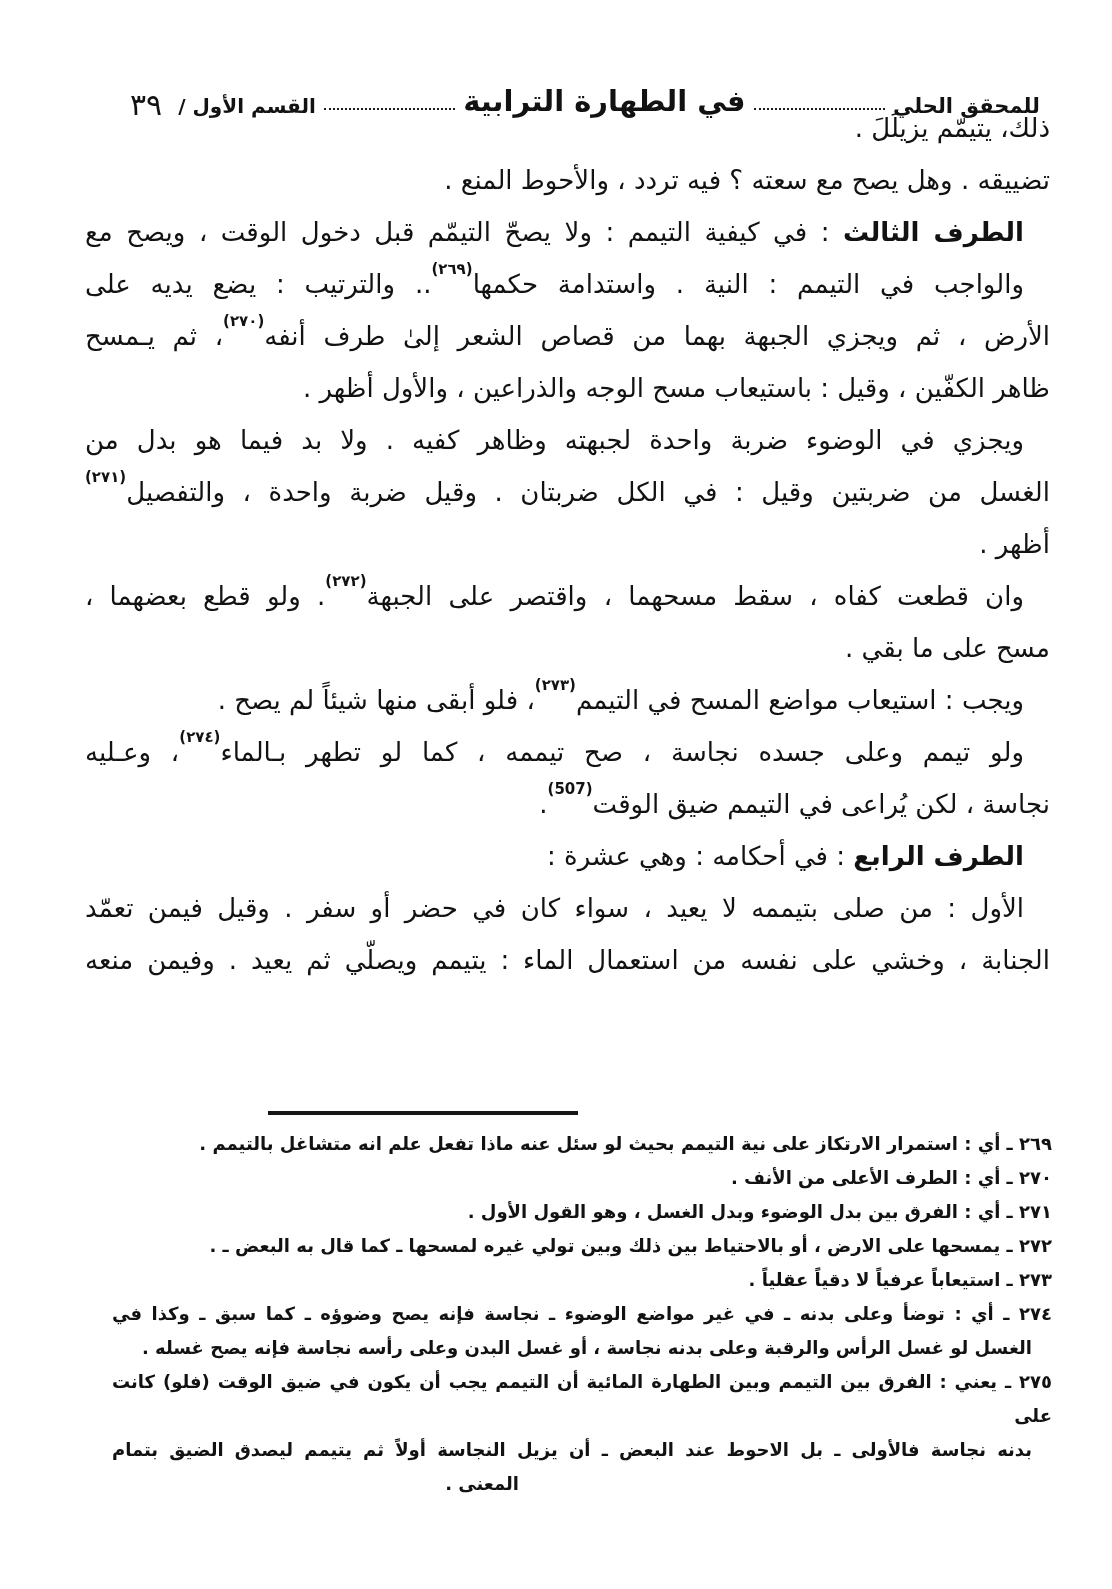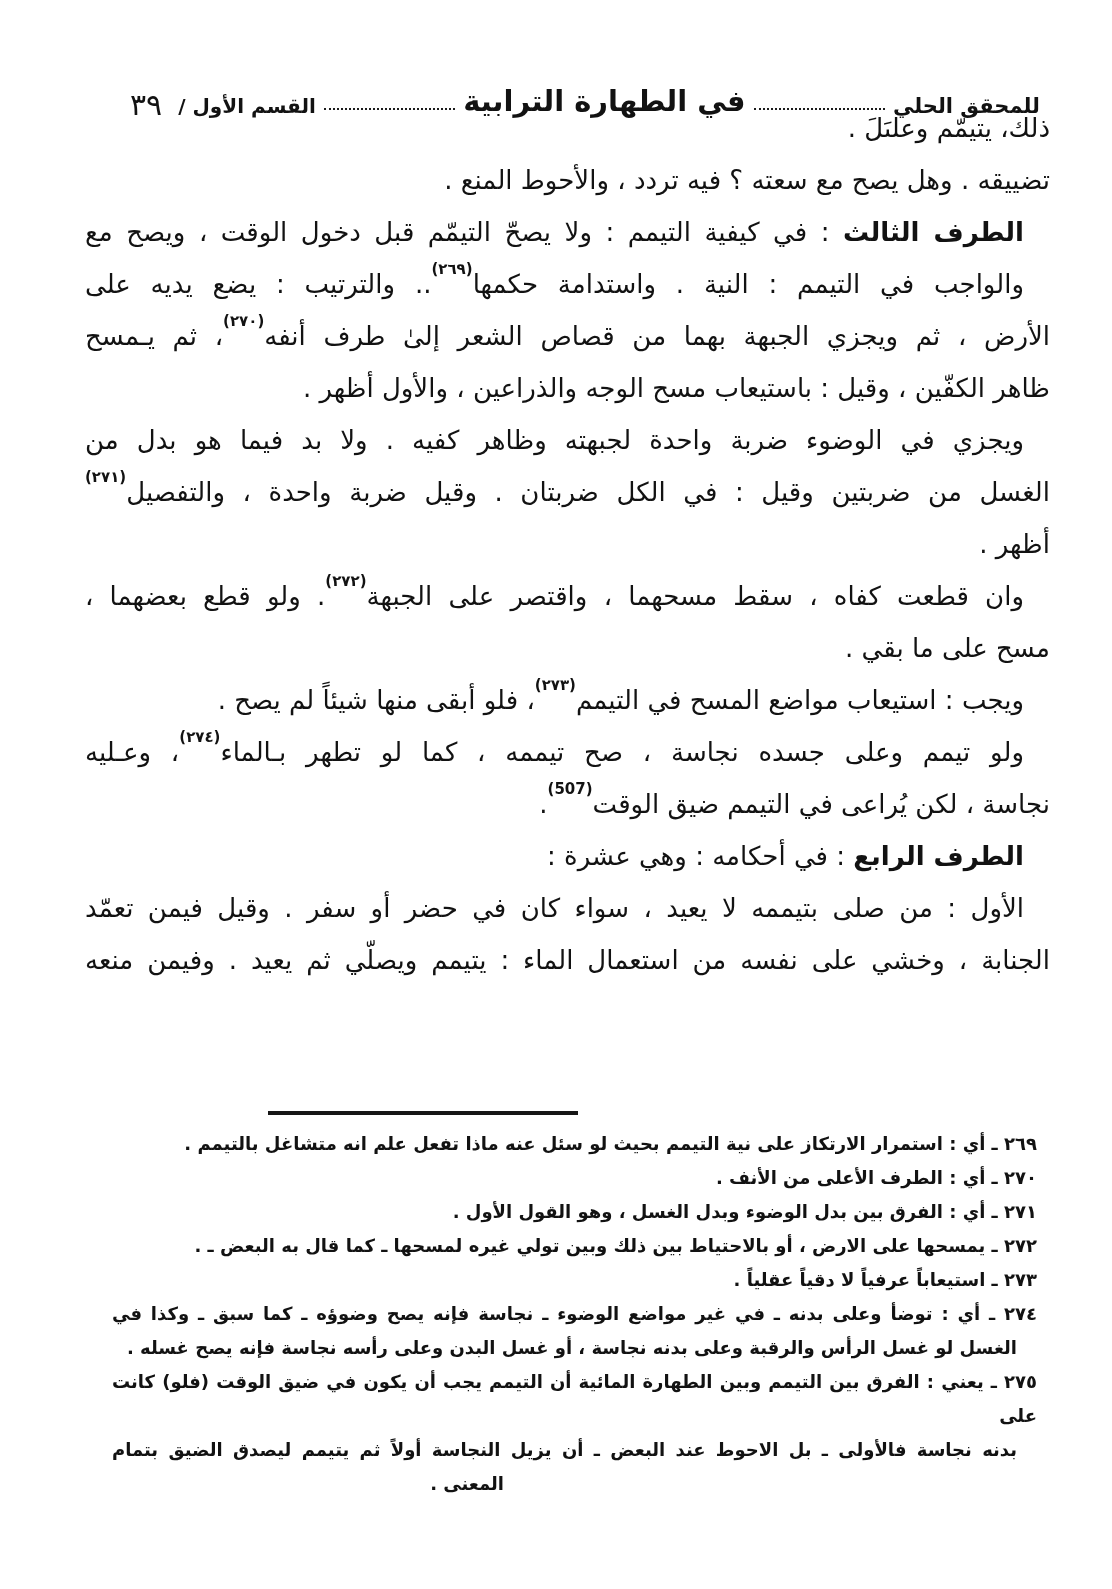--- a/index.html
+++ b/index.html
@@ -64,21 +64,21 @@
     left: 268px;
     width: 310px;
     height: 4px;
     background: #161616;
   }
 
   
   .footnotes {
     position: absolute;
     top: 1127px;
-    right: 75px;
+    right: 60px;
     left: 112px;
     font-size: 18px;
     line-height: 34px;
     font-weight: bold;
   }
   .fline { text-align: right; }
   .fline.just { text-align: justify; text-align-last: justify; }
 </style>
 </head>
 <body>
@@ -88,21 +88,21 @@
   <div class="header">
     <span class="h-author">للمحقق الحلي</span>
     <span class="leader"></span>
     <span class="h-title">في الطهارة الترابية</span>
     <span class="leader"></span>
     <span class="h-section">القسم الأول /</span>
     <span class="h-page">٣٩</span>
   </div>
 
   <div class="body-text">
-      <div class="bline"><span>ذلك، يتيمّم وعلىَلَ .</span></div>
+      <div class="bline"><span>ذلك، يتيمّم يزيلَلَ .</span></div>
       <div class="bline"><span>تضييقه . وهل يصح مع سعته ؟ فيه تردد ، والأحوط المنع .</span></div>
       <div class="bline just ind"><span class="b">الطرف الثالث</span><span> : في كيفية التيمم : ولا يصحّ التيمّم قبل دخول الوقت ، ويصح مع</span></div>
       <div class="bline just ind"><span>والواجب في التيمم : النية . واستدامة حكمها</span><sup class="ref">(٢٦٩)</sup><span>.. والترتيب : يضع يديه على</span></div>
       <div class="bline just"><span>الأرض ، ثم ويجزي الجبهة بهما من قصاص الشعر إلىٰ طرف أنفه</span><sup class="ref">(٢٧٠)</sup><span>، ثم يـمسح</span></div>
       <div class="bline"><span>ظاهر الكفّين ، وقيل : باستيعاب مسح الوجه والذراعين ، والأول أظهر .</span></div>
       <div class="bline just ind"><span>ويجزي في الوضوء ضربة واحدة لجبهته وظاهر كفيه . ولا بد فيما هو بدل من</span></div>
       <div class="bline just"><span>الغسل من ضربتين وقيل : في الكل ضربتان . وقيل ضربة واحدة ، والتفصيل</span><sup class="ref">(٢٧١)</sup></div>
       <div class="bline"><span>أظهر .</span></div>
       <div class="bline just ind"><span>وان قطعت كفاه ، سقط مسحهما ، واقتصر على الجبهة</span><sup class="ref">(٢٧٢)</sup><span>. ولو قطع بعضهما ،</span></div>
       <div class="bline"><span>مسح على ما بقي .</span></div>

